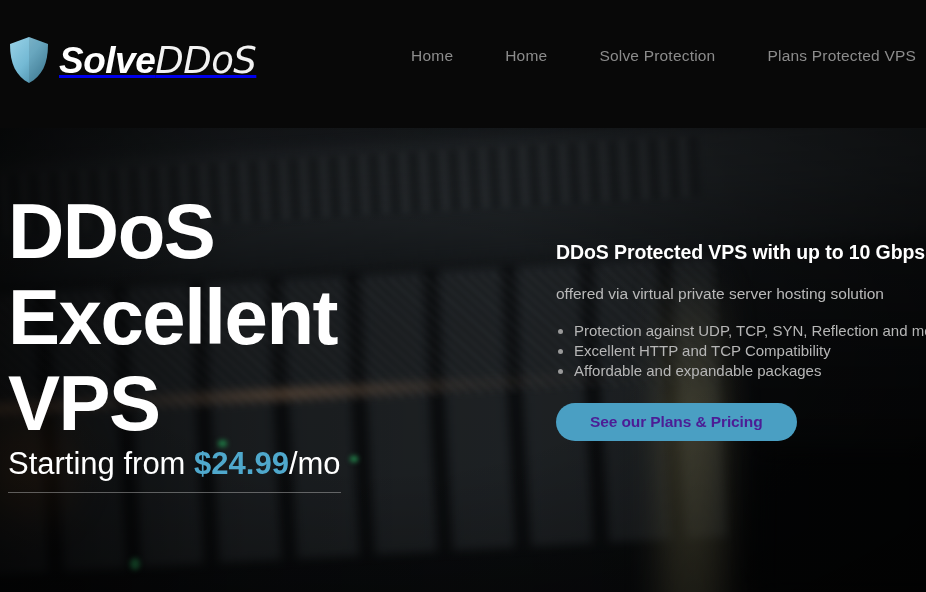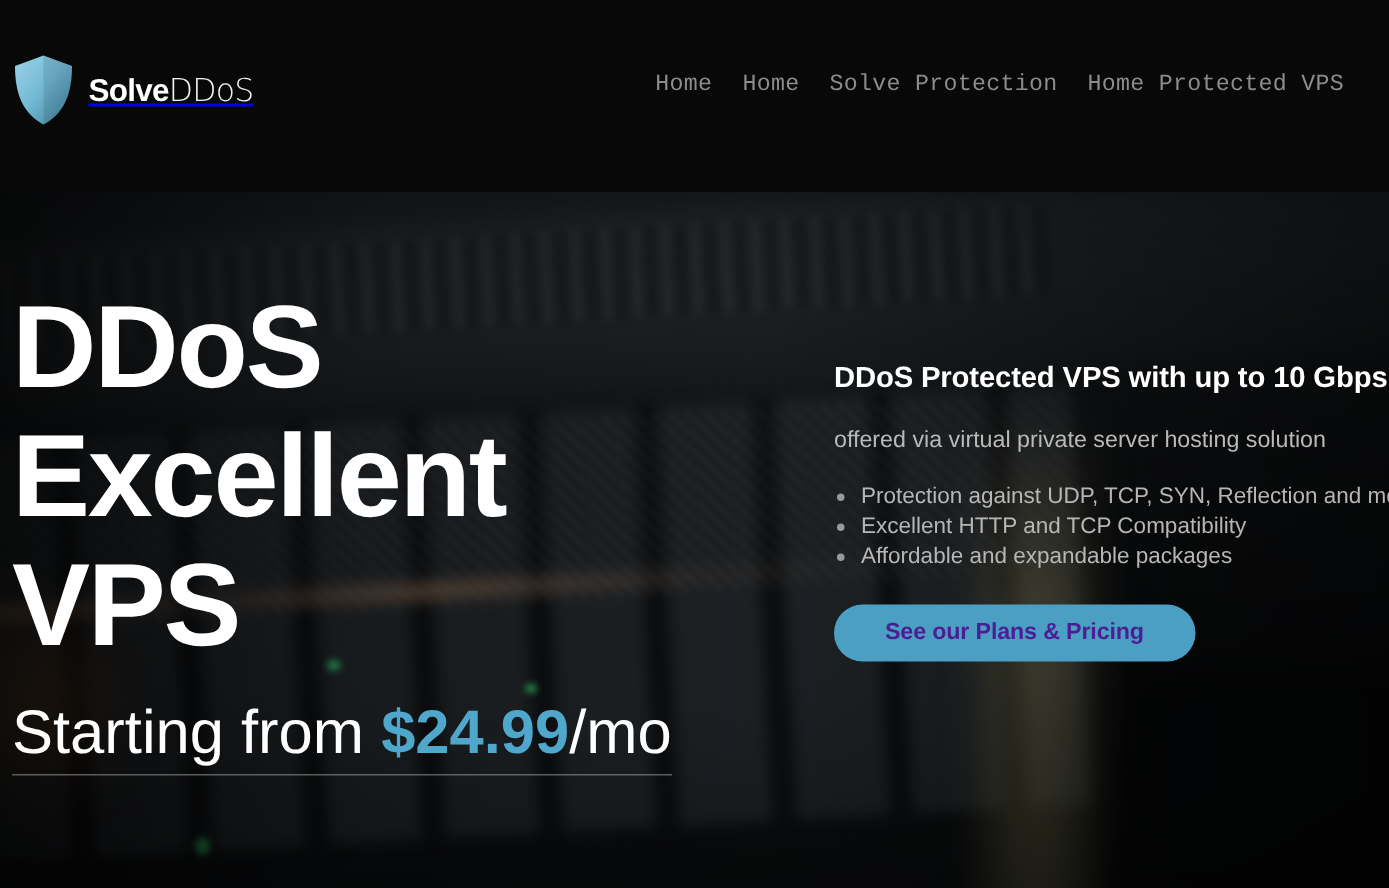--- a/index.html
+++ b/index.html
@@ -17,29 +17,29 @@
     width:926px; height:128px;
     background:#080808;
     z-index:30;
   }
   .logo-wrap {
     position:absolute; left:8px; top:36px;
     display:flex; align-items:center; gap:9px;
   }
   .shield { width:42px; height:48px; display:block; }
   .logo-text {
-    font-size:21px; letter-spacing:-0.5px;
-    white-space:nowrap; line-height:1;
+    font-size:37px; letter-spacing:-0.5px;
+    white-space:nowrap; line-height:1;font-style:italic;
   }
   .logo-solve { color:#ffffff; font-weight:bold; }
   .logo-ddos  { color:#f2f2f2; font-weight:300; font-family:"DejaVu Sans", sans-serif; }
 
   .nav {
-    position:absolute; right:30px; top:47px;
-    display:flex; align-items:center; gap:20px;font-family:Liberation Mono, monospace;
+    position:absolute; right:10px; top:47px;
+    display:flex; align-items:center; gap:52px;
   }
   .nav-item {
     color:#8c8c8c; font-size:15.5px; white-space:nowrap;
     text-decoration:none; cursor:pointer; letter-spacing:.2px;
   }
 
   
   .hero {
     position:absolute; top:128px; left:0;
     width:926px; height:464px;
@@ -117,24 +117,24 @@
       linear-gradient(90deg, rgba(0,0,0,.78) 0%, rgba(0,0,0,.32) 28%, rgba(0,0,0,.18) 55%, rgba(0,0,0,.45) 100%);
   }
 
   
   .hero-left { position:absolute; left:8px; top:60px; z-index:12; }
   .hero-title {
     color:#fff; font-weight:bold; font-size:78px; line-height:86px;
     letter-spacing:-1.5px; max-width:400px;
   }
   .price-line {
-    margin-top:24px; padding-bottom:10px;
+    padding-bottom:10px;
     border-bottom:1px solid rgba(190,190,190,.45);
     display:inline-block;
-    color:#fff; font-size:41px; line-height:36px; white-space:nowrap;
+    color:#fff; font-size:31px; line-height:36px; white-space:nowrap;
   }
   .price-amount { color:#4fa8cc; font-weight:bold; }
 
   
   .hero-right { position:absolute; left:556px; top:112px; z-index:12; width:400px; }
   .right-title {
     color:#fff; font-weight:bold; font-size:19.5px; line-height:24px;
     white-space:nowrap; letter-spacing:-.1px;
   }
   .right-sub {
@@ -178,21 +178,21 @@
         <path d="M21 1 L40 8 C40 28 34 40 21 47 C8 40 2 28 2 8 Z" fill="url(#sg)"></path>
         <path d="M21 1 L40 8 C40 28 34 40 21 47 Z" fill="#000" opacity=".10"></path>
       </svg>
       <span class="logo-text"><span class="logo-solve">Solve</span><span class="logo-ddos">DDoS</span></span>
     </a>
 
     <nav class="nav">
       <a class="nav-item" href="#">Home</a>
       <a class="nav-item" href="#">Home</a>
       <a class="nav-item" href="#">Solve Protection</a>
-      <a class="nav-item" href="#">Home Protected VPS</a>
+      <a class="nav-item" href="#">Plans Protected VPS</a>
     </nav>
   </div>
 
   <div class="hero">
 
     <div class="bg-layer bg-base">
       <div class="bg-dark-right"></div>
       <div class="bg-rackband"></div>
       <div class="bg-vent"></div>
       <div class="bg-drives"></div>

